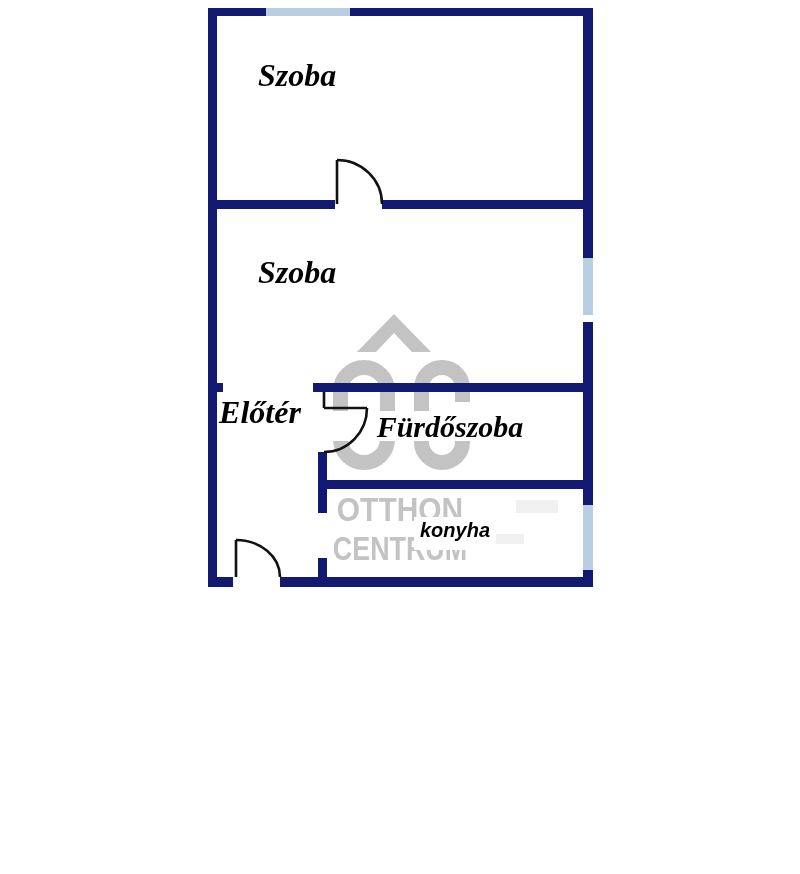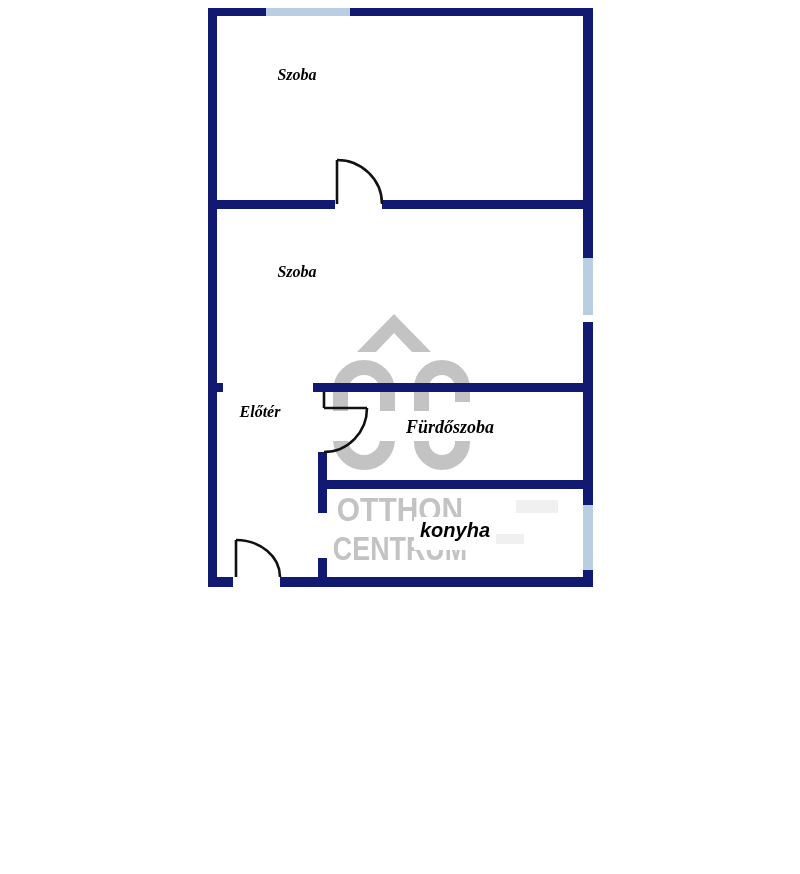--- a/index.html
+++ b/index.html
@@ -18,21 +18,21 @@
   .patch{position:absolute;background:#ffffff;z-index:2;}
   .artifact{position:absolute;background:#c8c8c8;opacity:0.28;z-index:2;}
   
   .wall{position:absolute;background:#111a70;z-index:3;}
   .window{position:absolute;background:#b9cfe1;z-index:3;}
   
   .doors{position:absolute;left:0;top:0;z-index:4;pointer-events:none;}
   
   .label{position:absolute;z-index:5;color:#000000;font-weight:bold;font-style:italic;
          line-height:1;white-space:nowrap;transform:translate(-50%,-50%);}
-  .label-serif{font-family:"Liberation Serif",serif;font-size:16px;}
+  .label-serif{font-family:"Liberation Serif",serif;font-size:32px;}
   .label-sans{font-family:"Liberation Sans",sans-serif;font-size:20px;}
 </style>
 </head>
 <body>
 
 <div class="canvas">
 
   <div class="wm">
     <svg width="800" height="874" style="position:absolute;left:0;top:0;">
       <path d="M357,352 L394,314 L431,352 L412,352 L394,333 L376,352 Z" fill="#c3c3c3"></path>
@@ -89,16 +89,16 @@
       <g>
         <path d="M236,540 L236,577"></path>
         <path d="M236,540 A44,37 0 0 1 280,577"></path>
       </g>
     </g>
   </svg>
 
   <div class="label label-serif" style="left:297px;top:75px;">Szoba</div>
   <div class="label label-serif" style="left:297px;top:272px;">Szoba</div>
   <div class="label label-serif" style="left:260px;top:412px;">Előtér</div>
-  <div class="label label-serif" style="left:450px;top:427px;font-size:18px;">Fürdőszoba</div>
+  <div class="label label-serif" style="left:450px;top:427px;font-size:30px;">Fürdőszoba</div>
   <div class="label label-sans" style="left:455px;top:530px;">konyha</div>
 
 </div>
 
 </body></html>

